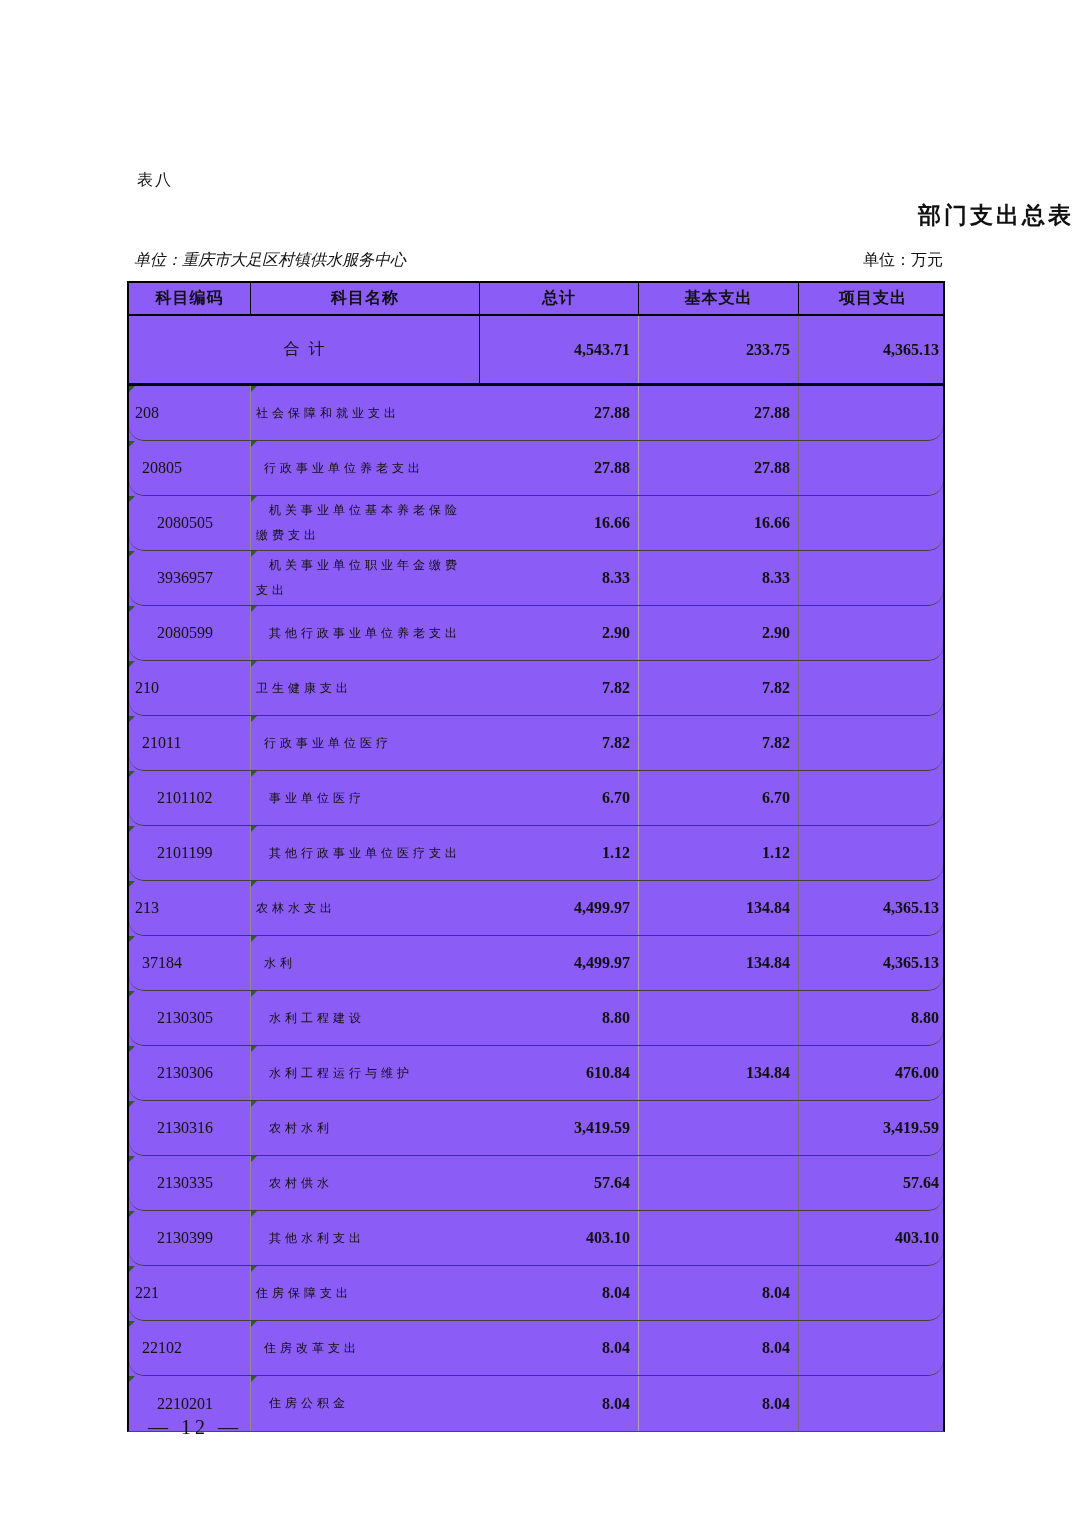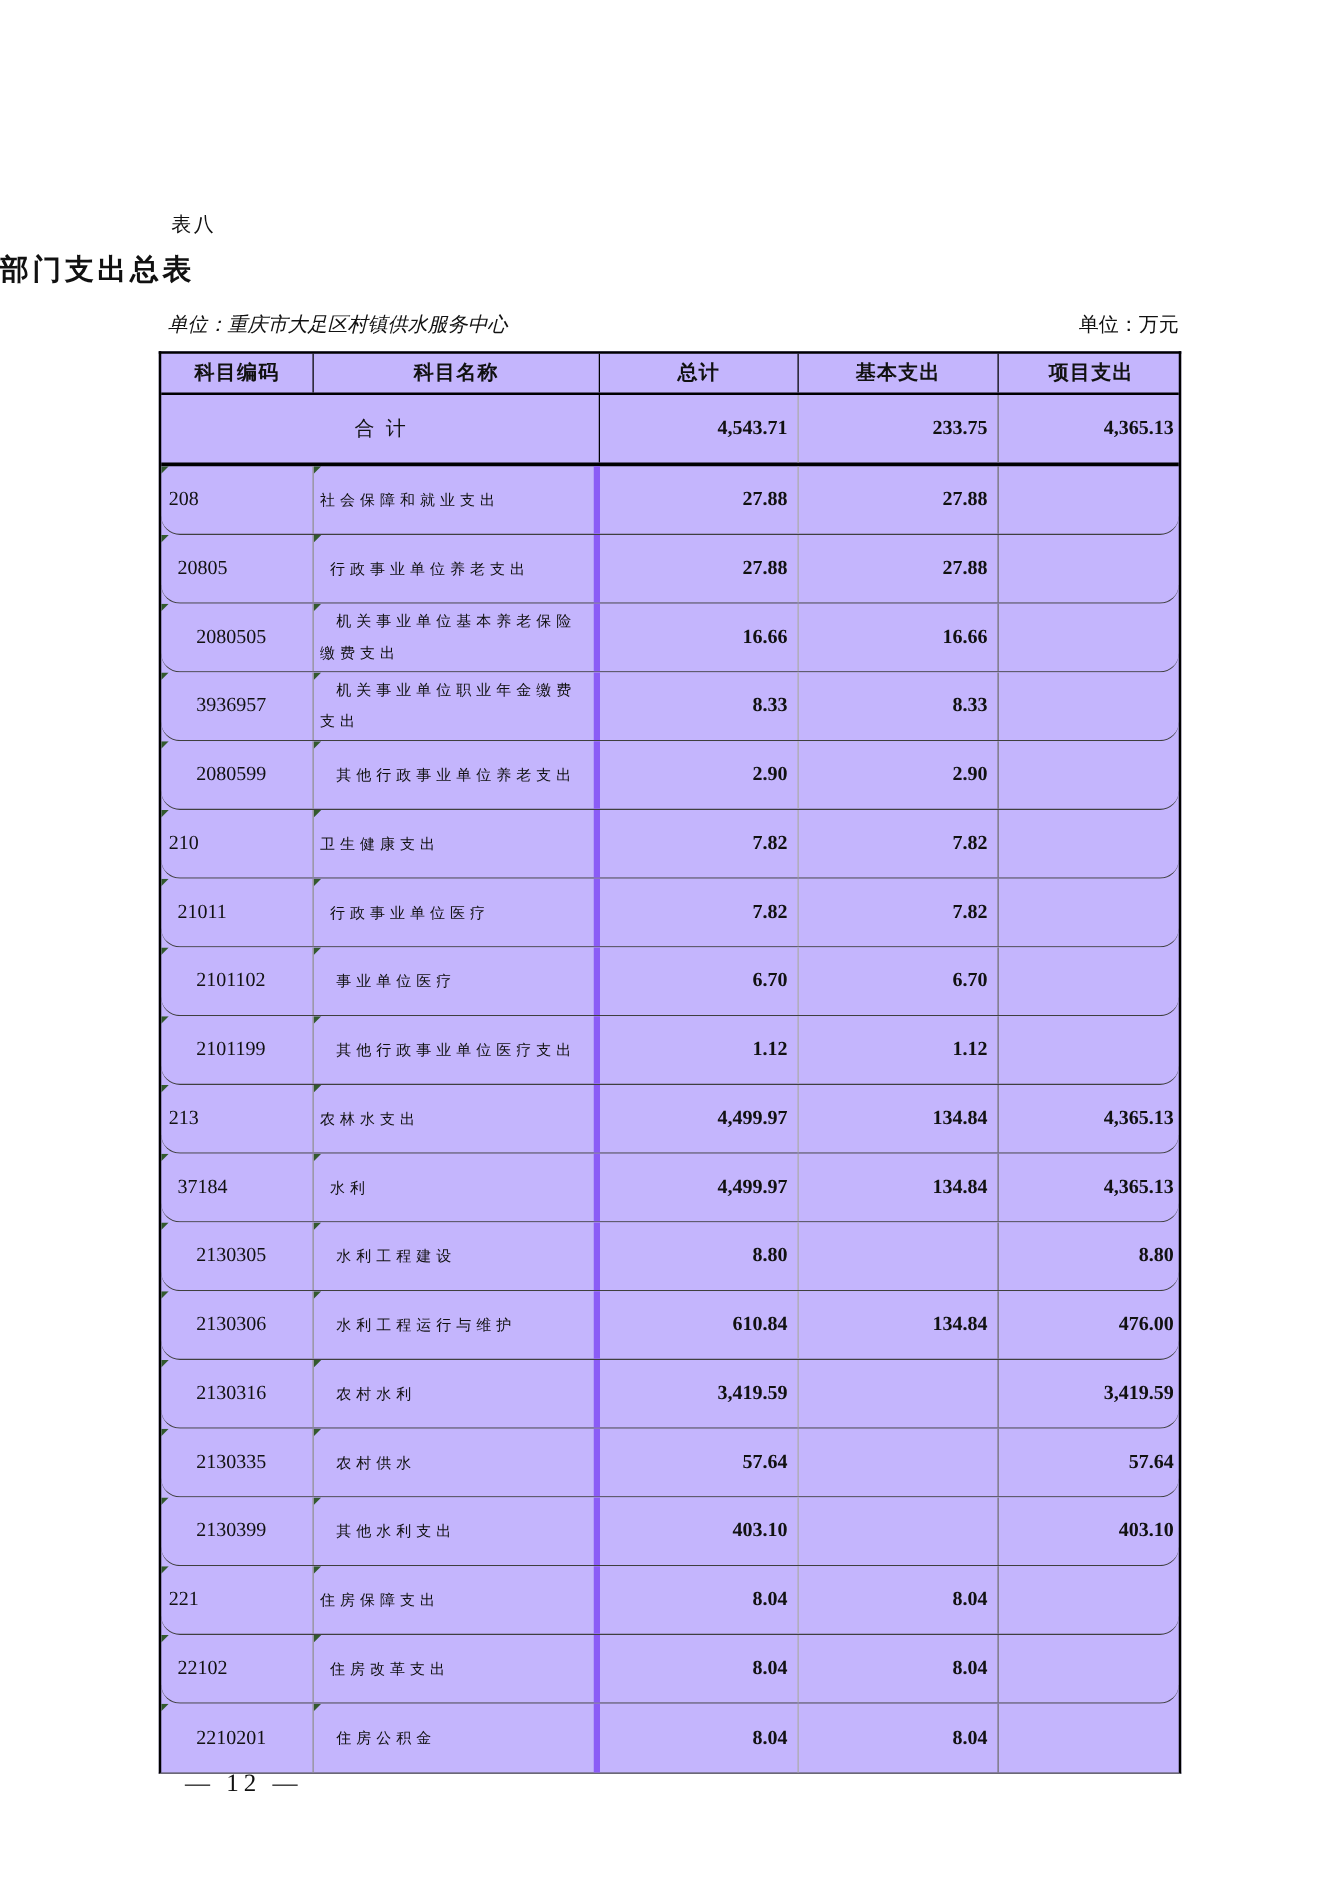--- a/index.html
+++ b/index.html
@@ -1,37 +1,37 @@
 <!DOCTYPE html>
 <html><head>
 <meta charset="utf-8">
 <style>
   * { margin:0; padding:0; box-sizing:border-box; }
   html,body { width:1074px; background:#fff; }
   body { height:1520px; position:relative; font-family:"Liberation Serif","DejaVu Serif",serif; color:#111; }
 
   .table-label { position:absolute; left:137px; top:170px; font-size:16px; letter-spacing:2px; }
-  .doc-title { position:absolute; left:0; top:200px; width:100%; text-align:left;
+  .doc-title { position:absolute; left:0; top:200px; width:100%; text-align:right;
                font-size:23px; font-weight:bold; letter-spacing:3px; }
   .unit-row { position:absolute; left:127px; top:250px; width:818px;
               display:flex; justify-content:space-between; font-size:16px; }
   .unit-row .ul { margin-left:7px;font-style:italic; }
   .unit-row .ur { margin-right:2px; }
 
   .etable { position:absolute; left:127px; top:281px; width:818px;
-            border:2px solid #000; border-bottom:1px solid #4a4a4a; background:#c4b5fd; }
+            border:2px solid #000; border-bottom:1px solid #4a4a4a; background:#8b5cf6; }
 
   .thead { display:grid; grid-template-columns:122px 229px 159px 160px 148px;
            height:33px; border-bottom:2px solid #000; }
   .thead .th { display:flex; align-items:center; justify-content:center;
                font-size:16px; font-weight:bold; letter-spacing:1px; border-right:1px solid #000; }
   .thead .th:last-child { border-right:none; }
 
   .trow-total { display:grid; grid-template-columns:351px 159px 160px 148px;
-                height:57px; border-bottom:3px solid #000; }
+                height:70px; border-bottom:3px solid #000; }
   .trow-total .td { position:relative; display:flex; align-items:center; }
   .trow-total .td.merged { justify-content:center; font-size:16px; letter-spacing:9px;
                            text-indent:9px; border-right:1px solid #000; }
   .trow-total .td.num { justify-content:flex-end; }
 
   .trow { display:grid; grid-template-columns:122px 229px 159px 160px 148px; height:55px; border-bottom:1px solid #3f3f3f;border-radius:15px; }
   #tbody .trow:last-child { border-bottom:none; }
   .td { position:relative; display:flex; align-items:center; overflow:hidden; }
   .td.code { font-size:16px; border-right:1px solid #8f8f8f; padding-left:6px; }
   .td.name { font-size:12px; border-right:5px solid #8b5cf6; padding:2px 6px 2px 5px;

